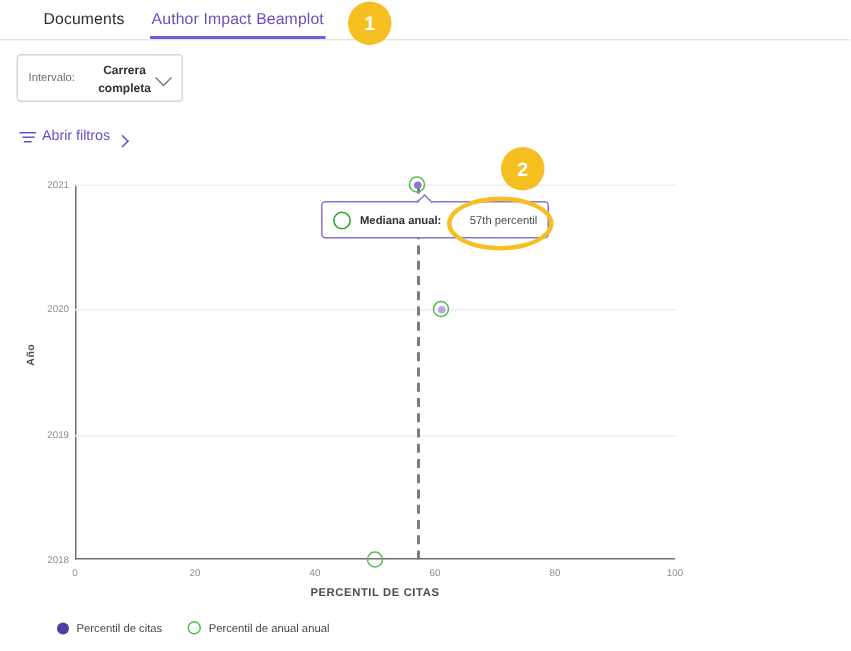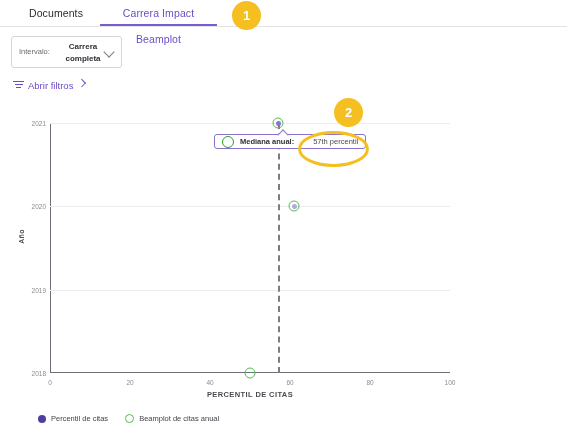--- a/index.html
+++ b/index.html
@@ -109,21 +109,21 @@
     transform: rotate(45deg);
   }
 
   
   .filters-link {
     position: absolute;
     left: 13px;
     top: 80px;
     height: 16px;
     display: flex;
-    align-items: flex-start;
+    align-items: flex-end;
     gap: 4px;
     color: #6c4cc4;
     font-size: 9.5px;
     cursor: pointer;
   }
   .filter-icon {
     display: inline-block;
     width: 11px;
     height: 9px;
     position: relative;
@@ -261,21 +261,21 @@
 
   
   .tooltip {
     position: absolute;
     border: 1px solid #8b72cf;
     border-radius: 3px;
     background: #ffffff;
     display: flex;
     align-items: center;
     padding: 0 7px;
-    height: 15px;
+    height: 25px;
     box-sizing: border-box;
     z-index: 30;
     white-space: nowrap;
   }
   .tooltip-ring {
     width: 12px;
     height: 12px;
     border: 1.8px solid #22a522;
     border-radius: 50%;
     margin-right: 6px;
@@ -348,21 +348,21 @@
     width: 15px; height: 0;
     border-top: 2px dashed #6e6e76;
     flex: none;
   }
 </style>
 </head>
 <body>
 
 <div class="tabbar">
   <div class="tab tab-documents">Documents</div>
-  <div class="tab tab-beamplot">Carrera Impact Beamplot</div>
+  <div class="tab tab-beamplot">Author Impact Beamplot</div>
 </div>
 
 <div class="badge badge-1">1</div>
 <div class="badge badge-2">2</div>
 
 <div class="interval-box">
   <span class="interval-label">Intervalo:</span>
   <span class="interval-value">Carrera completa</span>
   <span class="interval-chevron"></span>
 </div>
@@ -411,15 +411,15 @@
     </div>
 </div>
 
 <div class="legend">
   <div class="legend-item">
     <span class="lg-dot"></span>
     <span>Percentil de citas</span>
   </div>
   <div class="legend-item">
     <span class="lg-ring"></span>
-    <span>Beamplot de citas anual</span>
+    <span>Percentil de anual anual</span>
   </div>
 </div>
 
 </body></html>

